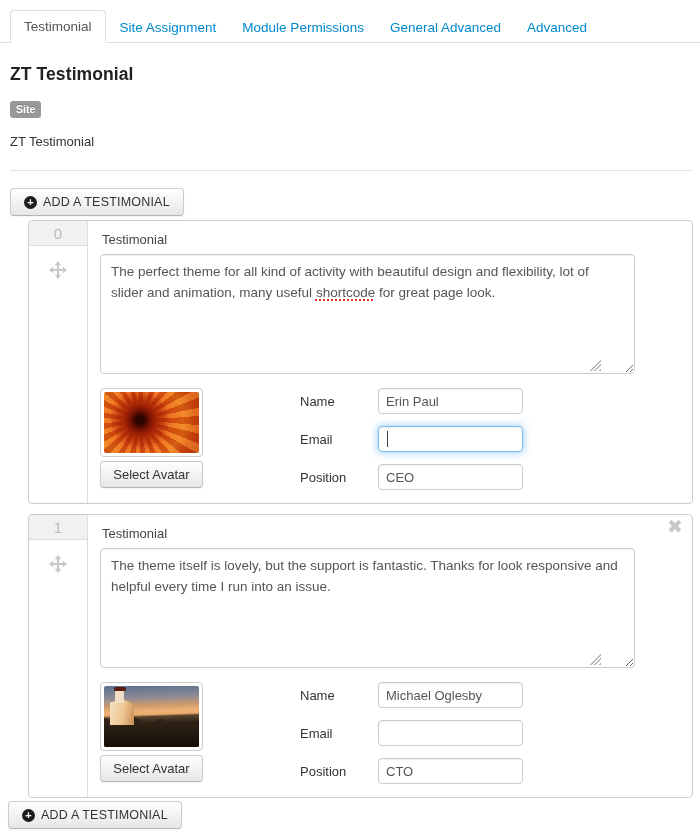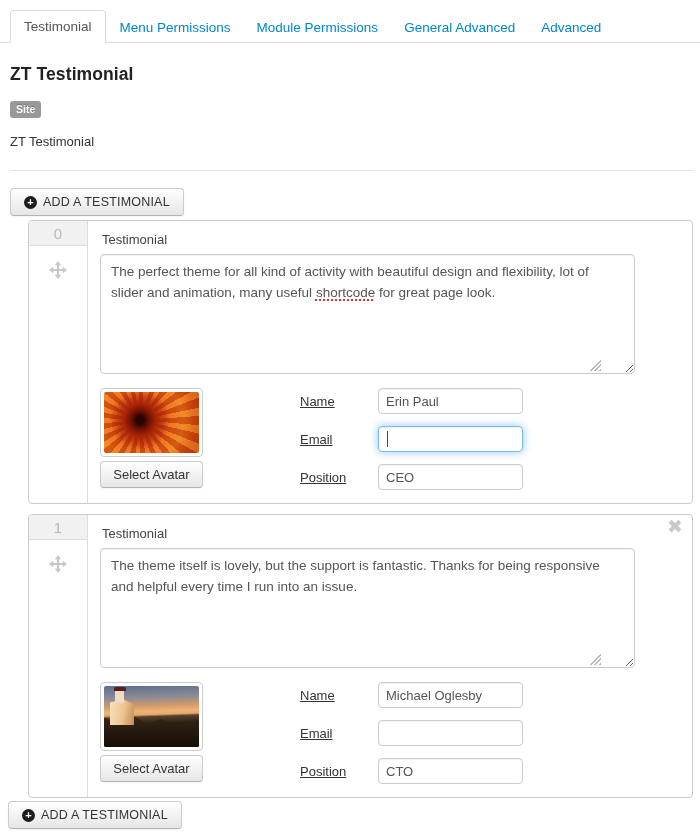--- a/index.html
+++ b/index.html
@@ -100,21 +100,21 @@
     clip-path: polygon(0 18%, 14% 30%, 30% 12%, 46% 34%, 60% 20%, 74% 38%, 88% 28%, 100% 40%, 100% 100%, 0 100%); }
   .lh-building { position: absolute; left: 6%; top: 22%; width: 26%; height: 42%;
     background: linear-gradient(100deg, #f6e3c2 0%, #edc astrel 0, #eec490 55%, #c68b52 100%);
     background: linear-gradient(100deg, #f6e3c2 0%, #eec490 55%, #c68b52 100%);
     clip-path: polygon(0 12%, 55% 0, 100% 18%, 100% 100%, 0 100%); }
   .lh-tower { position: absolute; left: 12%; top: 6%; width: 9%; height: 22%; background: #f0dcc0; }
   .lh-cap { position: absolute; left: 10%; top: 2%; width: 13%; height: 7%; background: #5a1d14; border-radius: 2px 2px 0 0; }
 
   .fields-col { margin-left: 97px; display: flex; flex-direction: column; gap: 12px; }
   .field-row { display: flex; align-items: center; height: 26px; }
-  .field-row label { width: 78px; font-size: 13px; color: #333; text-decoration: underline; }
+  .field-row label { width: 78px; font-size: 13px; color: #333; }
   .text-input {
     width: 145px; height: 26px; border: 1px solid #ccc; border-radius: 4px;
     padding: 0 7px; font-size: 13px; color: #555; background: #fff;
     box-shadow: inset 0 1px 1px rgba(0,0,0,0.06); outline: none;
     font-family: inherit;
   }
   .input-wrap { position: relative; display: inline-block; }
   .text-input.focused {
     border-color: #7abdea;
     box-shadow: inset 0 1px 1px rgba(0,0,0,0.06), 0 0 8px rgba(82,168,236,0.65);
@@ -125,21 +125,21 @@
     position: absolute; top: 2px; right: 9px;
     color: #c9c9c9; font-size: 19px; font-weight: bold; line-height: 1;
     cursor: pointer; text-shadow: 0 1px 0 #fff;
   }
 </style>
 </head>
 <body>
 
 <div class="tabbar">
   <div class="tab active">Testimonial</div>
-  <div class="tab">Menu Permissions</div>
+  <div class="tab">Site Assignment</div>
   <div class="tab">Module Permissions</div>
   <div class="tab">General Advanced</div>
   <div class="tab">Advanced</div>
 </div>
 
 <div class="page">
 
   
   <div class="page-title">ZT Testimonial</div>
   <div><span class="badge">Site</span></div>
@@ -203,21 +203,21 @@
       <span class="drag">
         <svg width="18" height="18" viewBox="0 0 17 17">
             <path d="M8.5 0 L11.5 4 H9.5 V7.5 H13 V5.5 L17 8.5 L13 11.5 V9.5 H9.5 V13 H11.5 L8.5 17 L5.5 13 H7.5 V9.5 H4 V11.5 L0 8.5 L4 5.5 V7.5 H7.5 V4 H5.5 Z" fill="#c7c7c7"></path>
           </svg>
       </span>
     </div>
     <div class="item-body">
       <span class="remove-btn">✖</span>
       <div class="field-label">Testimonial</div>
       <div class="ta-wrap">
-        <div class="fake-textarea">The theme itself is lovely, but the support is fantastic. Thanks for being responsive and helpful every time I run into an issue.</div>
+        <div class="fake-textarea">The theme itself is lovely, but the support is fantastic. Thanks for look responsive and helpful every time I run into an issue.</div>
         <span class="grip"></span>
       </div>
       <div class="media-row">
         <div class="avatar-col">
           <div class="avatar-frame">
             <div class="avatar-img avatar-lighthouse-sunset-photo">
               <span class="lh-rocks"></span>
               <span class="lh-building"></span>
               <span class="lh-tower"></span>
               <span class="lh-cap"></span>

